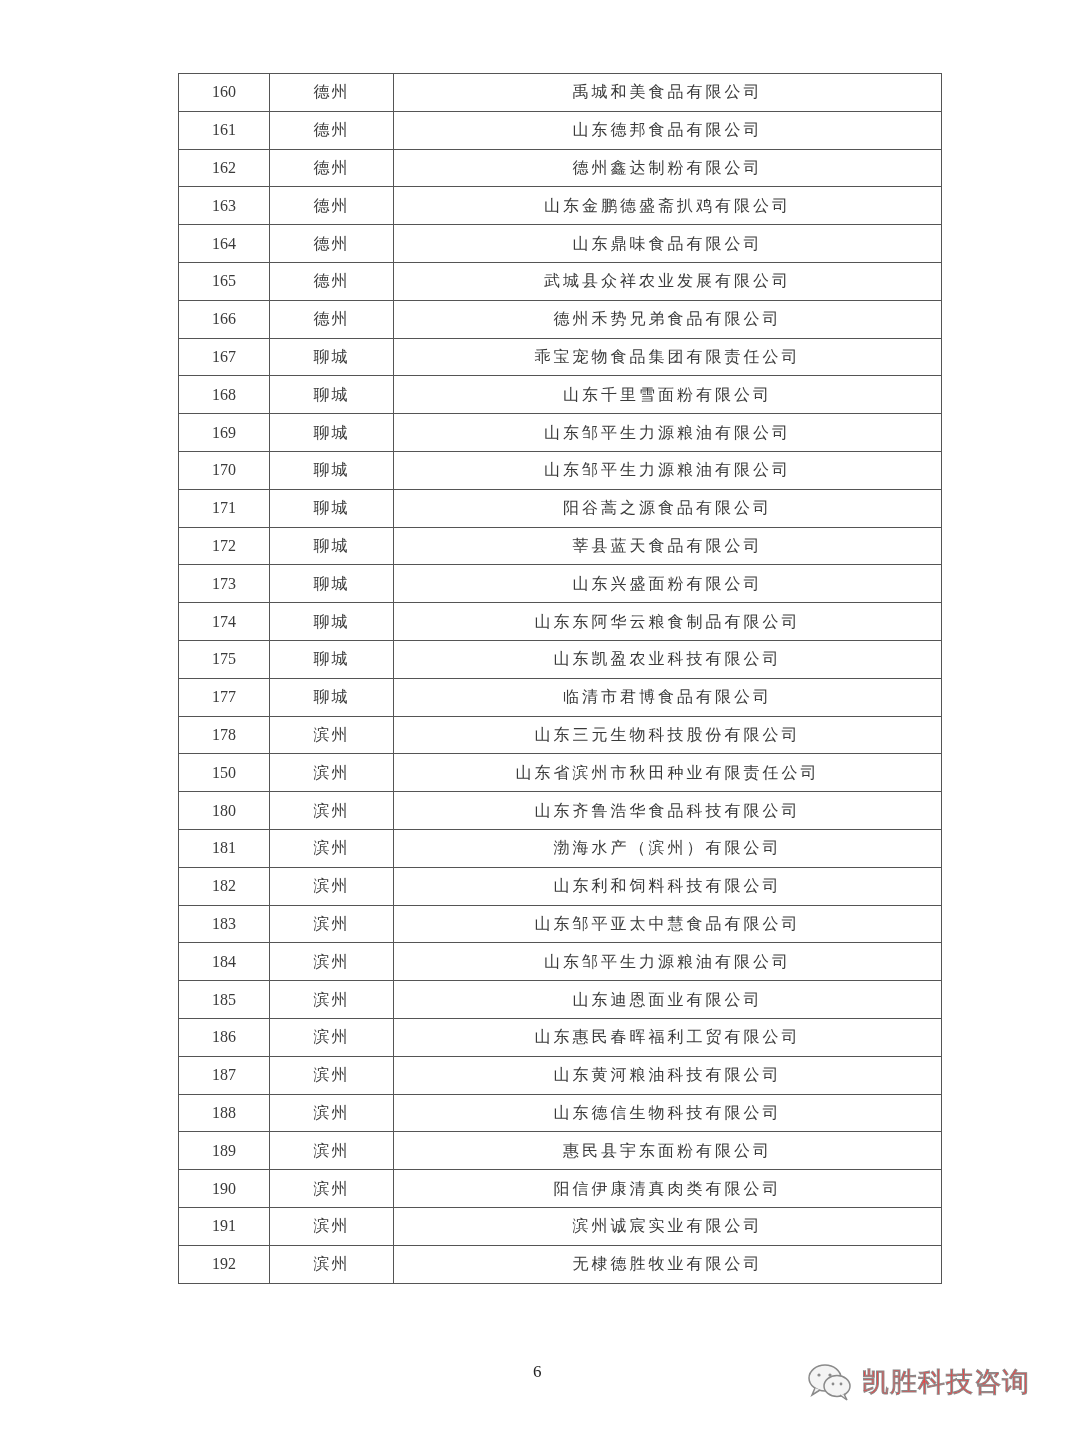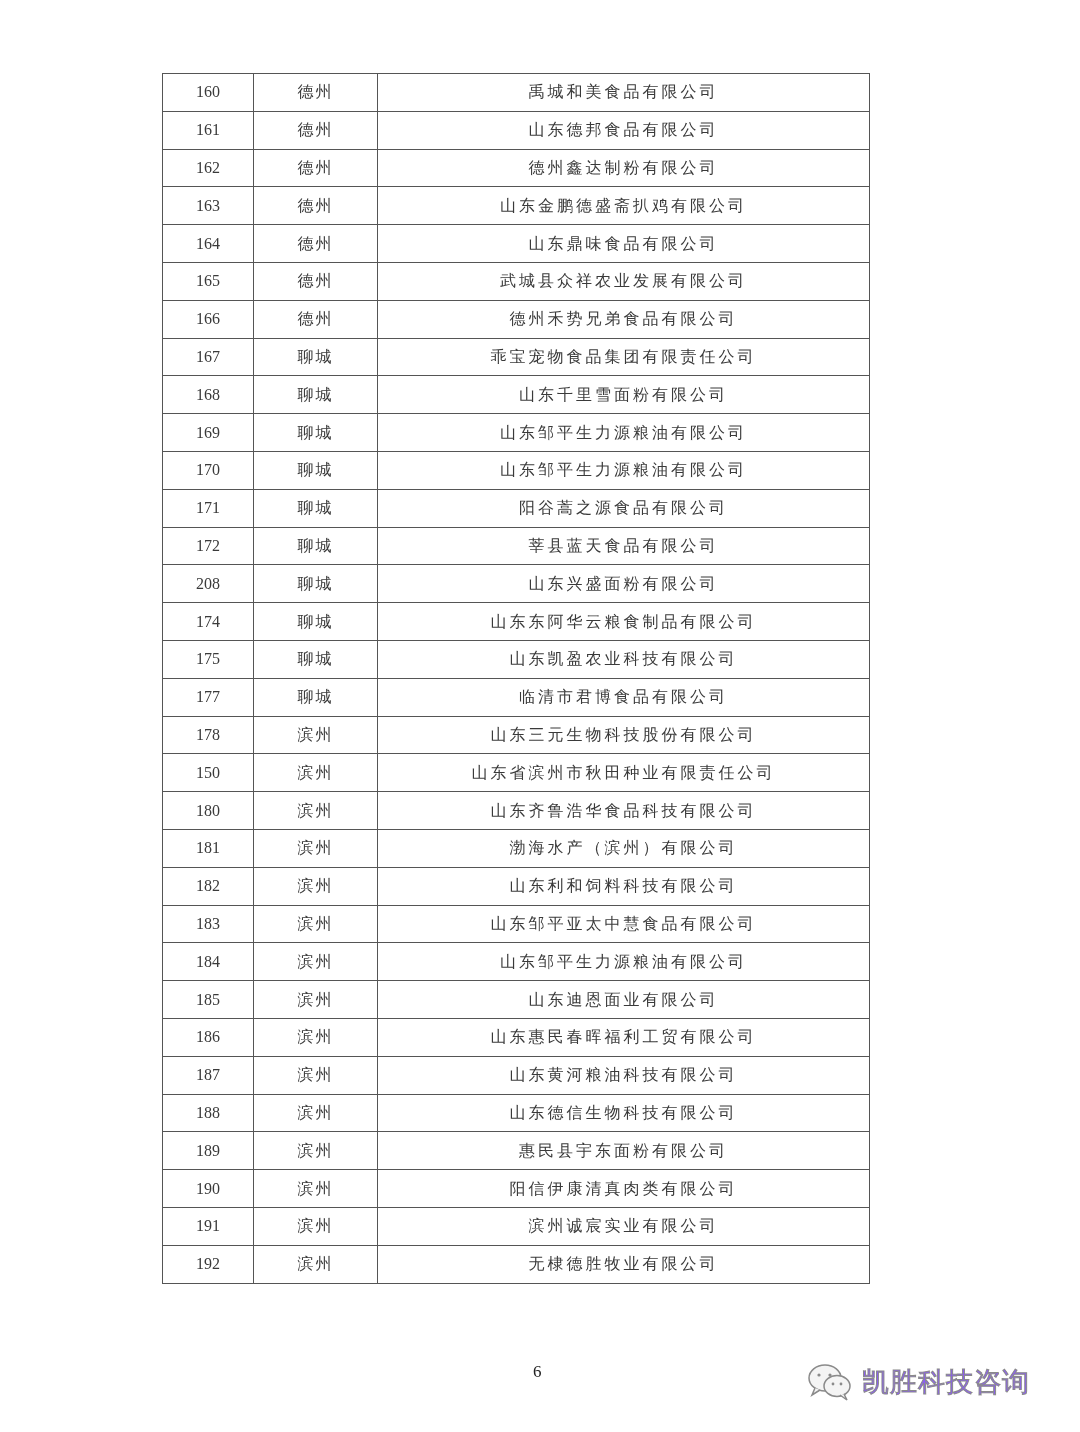--- a/index.html
+++ b/index.html
@@ -16,23 +16,23 @@
       color: #333333;
     }
     .page {
       position: absolute;
       left: 0; top: 0;
       width: 1080px; height: 1432px;
       background: #ffffff;
     }
     table.list {
       position: absolute;
-      left: 162px;
+      left: 178px;
       top: 73px;
-      width: 708px;
+      width: 764px;
       border-collapse: collapse;
       table-layout: fixed;
     }
     table.list td {
       border: 1.5px solid #555555;
       height: 36.8px;
       padding: 0;
       text-align: center;
       vertical-align: middle;
       font-size: 16px;
@@ -65,21 +65,21 @@
       left: 806px;
       top: 1362px;
       display: flex;
       align-items: center;
       gap: 6px;
       color: #ffffff;
     }
     .watermark-text {
       font-family: "DejaVu Sans", "Liberation Sans", sans-serif;
       font-size: 27px;
-      color: #8b5cf6;
+      color: #ef4444;
       -webkit-text-stroke: 1px #8a8a8a;
       letter-spacing: 1px;
     }
     .wechat-icon {
       width: 50px;
       height: 40px;
     }
   </style>
 </head>
 <body>
@@ -148,21 +148,21 @@
           <td class="col-no">171</td>
           <td class="col-city">聊城</td>
           <td class="col-company">阳谷蒿之源食品有限公司</td>
         </tr>
         <tr>
           <td class="col-no">172</td>
           <td class="col-city">聊城</td>
           <td class="col-company">莘县蓝天食品有限公司</td>
         </tr>
         <tr>
-          <td class="col-no">208</td>
+          <td class="col-no">173</td>
           <td class="col-city">聊城</td>
           <td class="col-company">山东兴盛面粉有限公司</td>
         </tr>
         <tr>
           <td class="col-no">174</td>
           <td class="col-city">聊城</td>
           <td class="col-company">山东东阿华云粮食制品有限公司</td>
         </tr>
         <tr>
           <td class="col-no">175</td>

